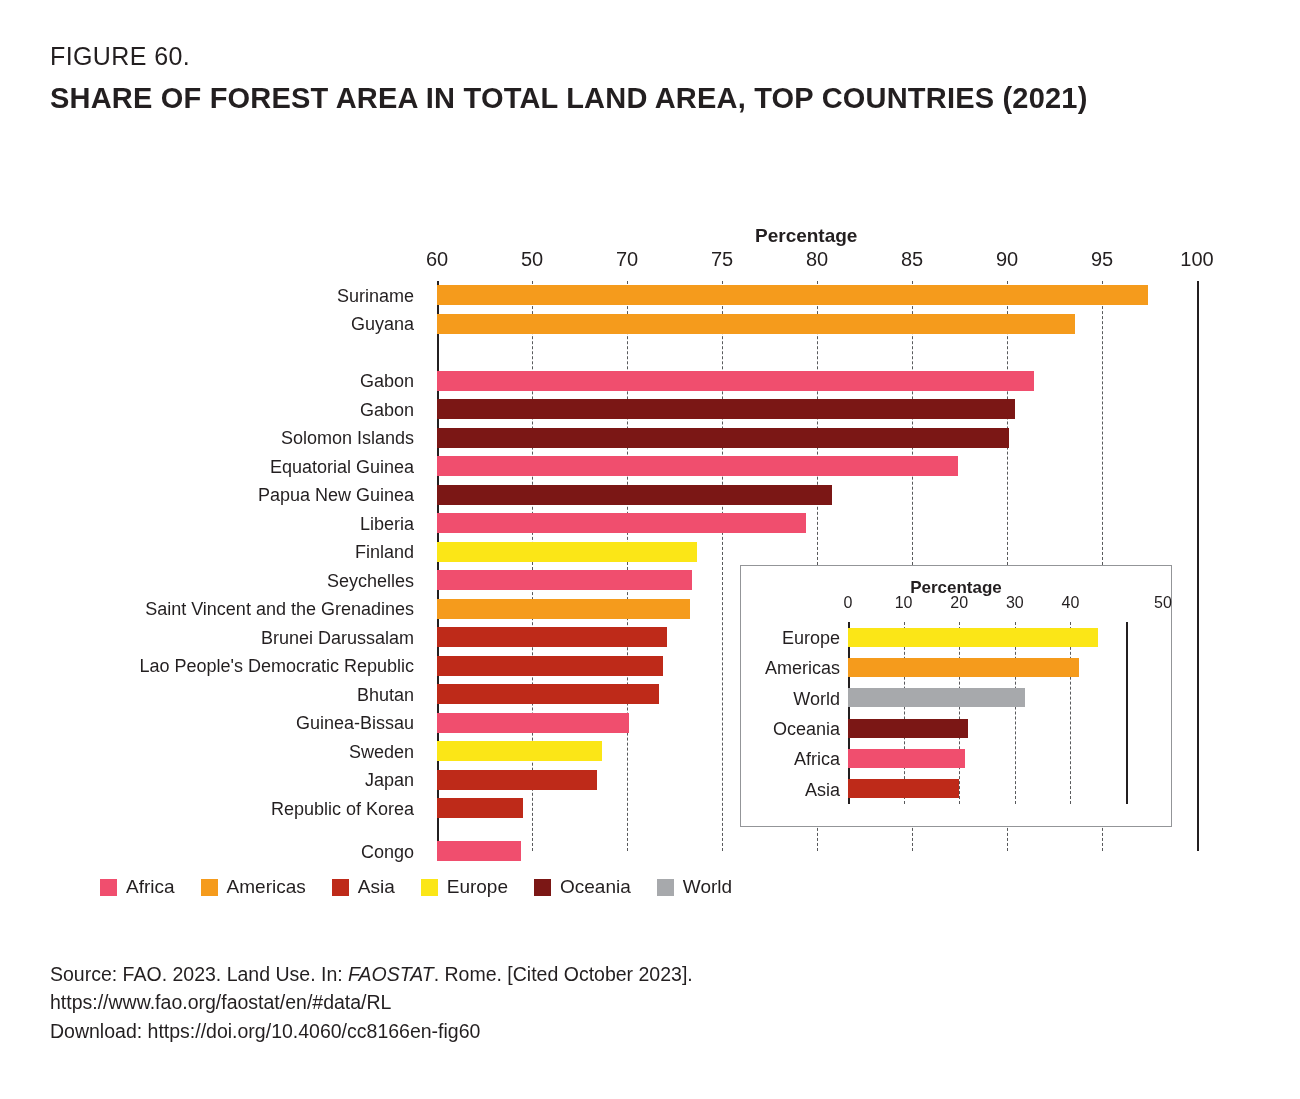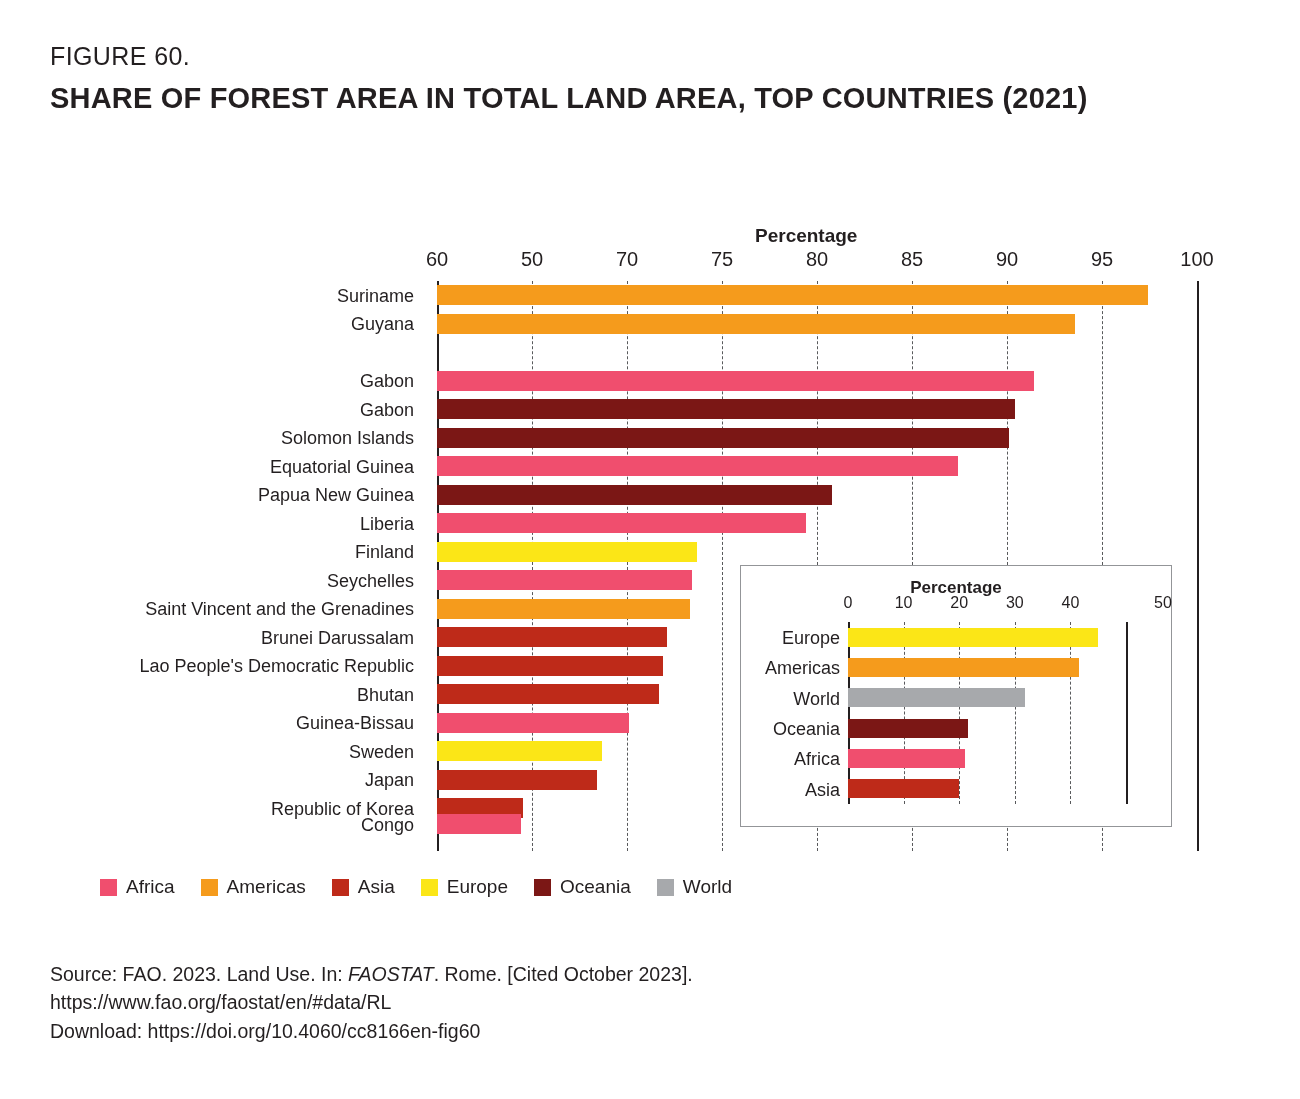--- a/index.html
+++ b/index.html
@@ -278,21 +278,21 @@
           <div class="cat-label" style="top: 5.75px;">Sweden</div>
         </div>
         <div class="bar-row" style="top: 484.5px; height: 28.5px;">
           <div class="bar" style="width: 159.6px; height: 20px; top: 4.25px; background: rgb(190, 42, 25);"></div>
           <div class="cat-label" style="top: 5.75px;">Japan</div>
         </div>
         <div class="bar-row" style="top: 513px; height: 28.5px;">
           <div class="bar" style="width: 85.5px; height: 20px; top: 4.25px; background: rgb(190, 42, 25);"></div>
           <div class="cat-label" style="top: 5.75px;">Republic of Korea</div>
         </div>
-        <div class="bar-row" style="top: 529px; height: 28.5px;">
+        <div class="bar-row" style="top: 556px; height: 28.5px;">
           <div class="bar" style="width: 83.6px; height: 20px; top: 4.25px; background: rgb(240, 78, 110);"></div>
           <div class="cat-label" style="top: 5.75px;">Congo</div>
         </div>
       </div>
   </div>
 
   <div class="inset">
     <div class="inset-axis-title">Percentage</div>
   </div>
   <div class="inset-plot" id="inset-plot">

